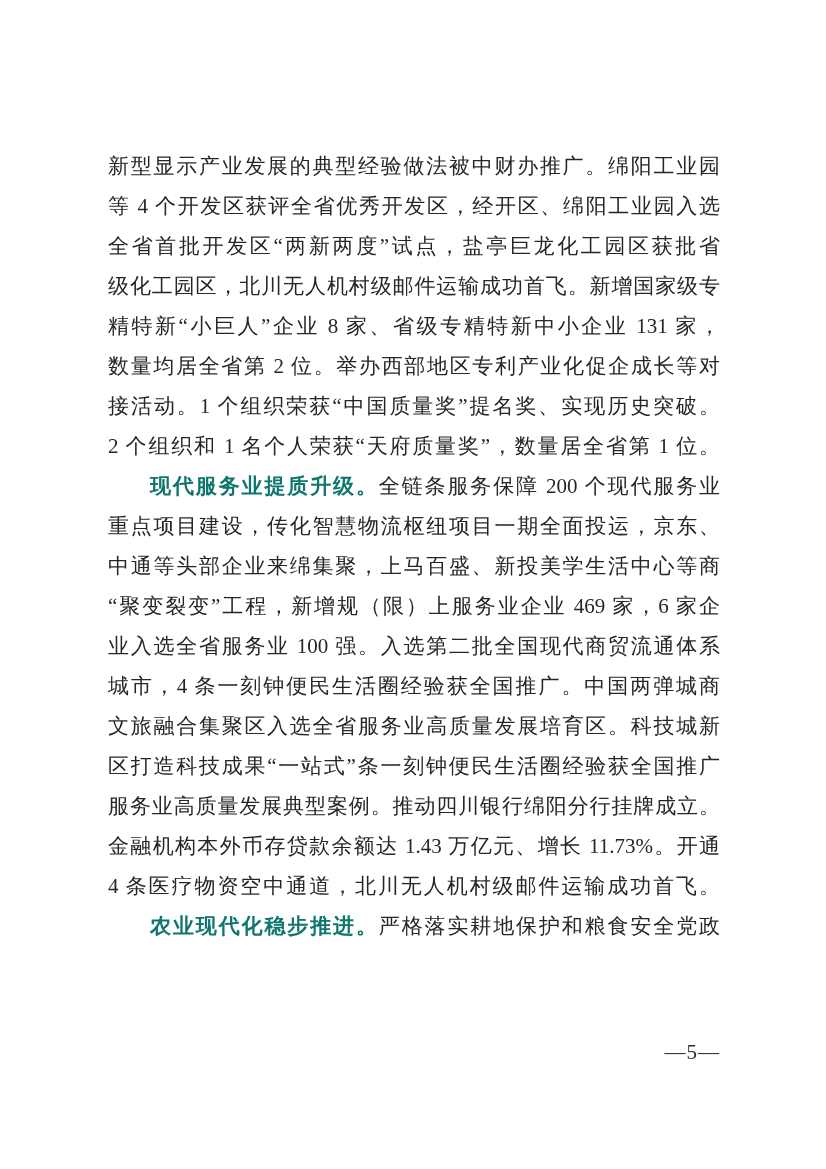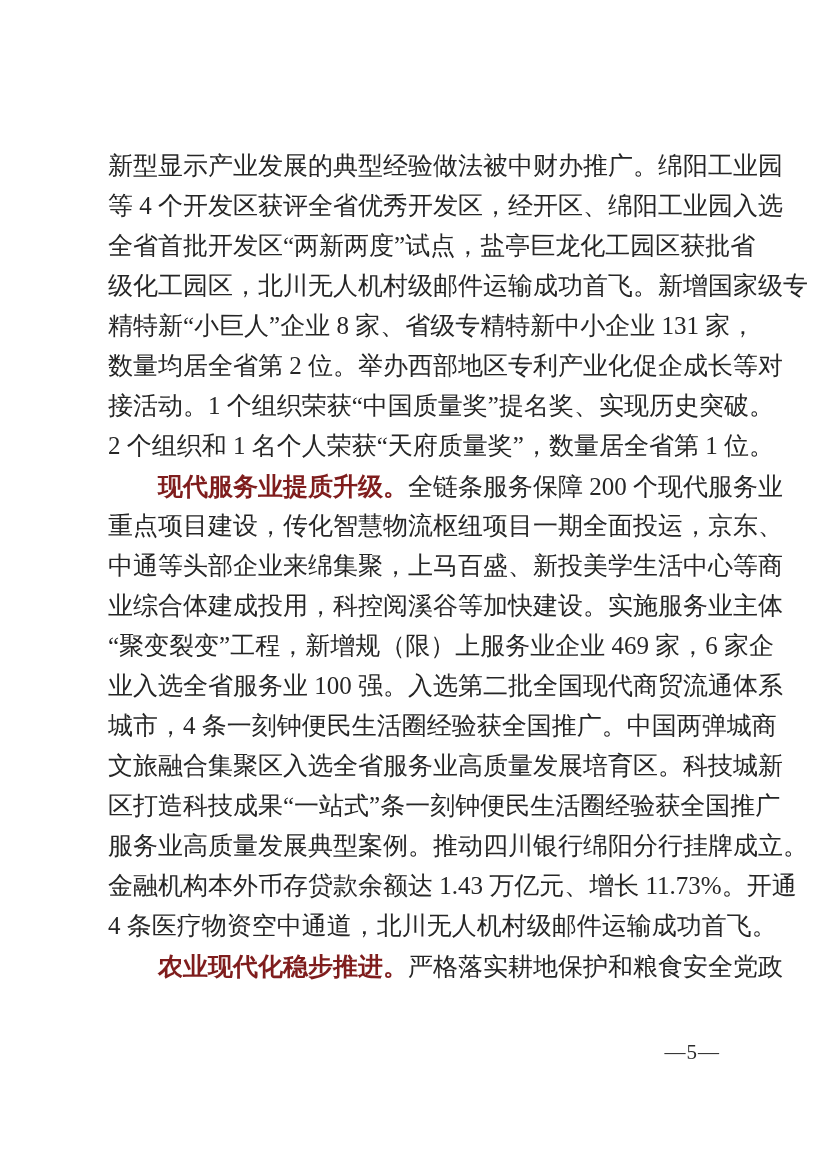--- a/index.html
+++ b/index.html
@@ -24,36 +24,36 @@
   .text-block {
     position: absolute;
     left: 108px;
     top: 146px;
     width: 612px;
     color: #262626;
   }
   .line {
     margin: 0;
     padding: 0;
-    font-size: 25px;
+    font-size: 21px;
     line-height: 40px;
     height: 40px;
     white-space: nowrap;
     text-align: justify;
     text-align-last: justify;
     text-justify: inter-character;
     overflow: visible;
   }
   .line.indent {
     text-indent: 2em;
   }
   .lead {
     font-family: "Liberation Sans", sans-serif;
     font-weight: 700;
-    color: #7f1d1d;
+    color: #0f766e;
   }
   .page-number {
     position: absolute;
     top: 1038px;
     right: 106px;
     font-size: 21px;
     line-height: 28px;
     color: #2b2b2b;
     letter-spacing: 1px;
     font-family: "Liberation Serif", serif;
@@ -70,21 +70,20 @@
     <p class="line">全省首批开发区“两新两度”试点，盐亭巨龙化工园区获批省</p>
     <p class="line">级化工园区，北川无人机村级邮件运输成功首飞。新增国家级专</p>
     <p class="line">精特新“小巨人”企业 8 家、省级专精特新中小企业 131 家，</p>
     <p class="line">数量均居全省第 2 位。举办西部地区专利产业化促企成长等对</p>
     <p class="line">接活动。1 个组织荣获“中国质量奖”提名奖、实现历史突破。</p>
     <p class="line">2 个组织和 1 名个人荣获“天府质量奖”，数量居全省第 1 位。</p>
 
     <p class="line indent"><span class="lead">现代服务业提质升级。</span><span>全链条服务保障 200 个现代服务业</span></p>
     <p class="line">重点项目建设，传化智慧物流枢纽项目一期全面投运，京东、</p>
     <p class="line">中通等头部企业来绵集聚，上马百盛、新投美学生活中心等商</p>
-    <p class="line">业综合体建成投用，科控阅溪谷等加快建设。实施服务业主体</p>
     <p class="line">“聚变裂变”工程，新增规（限）上服务业企业 469 家，6 家企</p>
     <p class="line">业入选全省服务业 100 强。入选第二批全国现代商贸流通体系</p>
     <p class="line">城市，4 条一刻钟便民生活圈经验获全国推广。中国两弹城商</p>
     <p class="line">文旅融合集聚区入选全省服务业高质量发展培育区。科技城新</p>
     <p class="line">区打造科技成果“一站式”条一刻钟便民生活圈经验获全国推广</p>
     <p class="line">服务业高质量发展典型案例。推动四川银行绵阳分行挂牌成立。</p>
     <p class="line">金融机构本外币存贷款余额达 1.43 万亿元、增长 11.73%。开通</p>
     <p class="line">4 条医疗物资空中通道，北川无人机村级邮件运输成功首飞。</p>
 
     <p class="line indent"><span class="lead">农业现代化稳步推进。</span><span>严格落实耕地保护和粮食安全党政</span></p>

